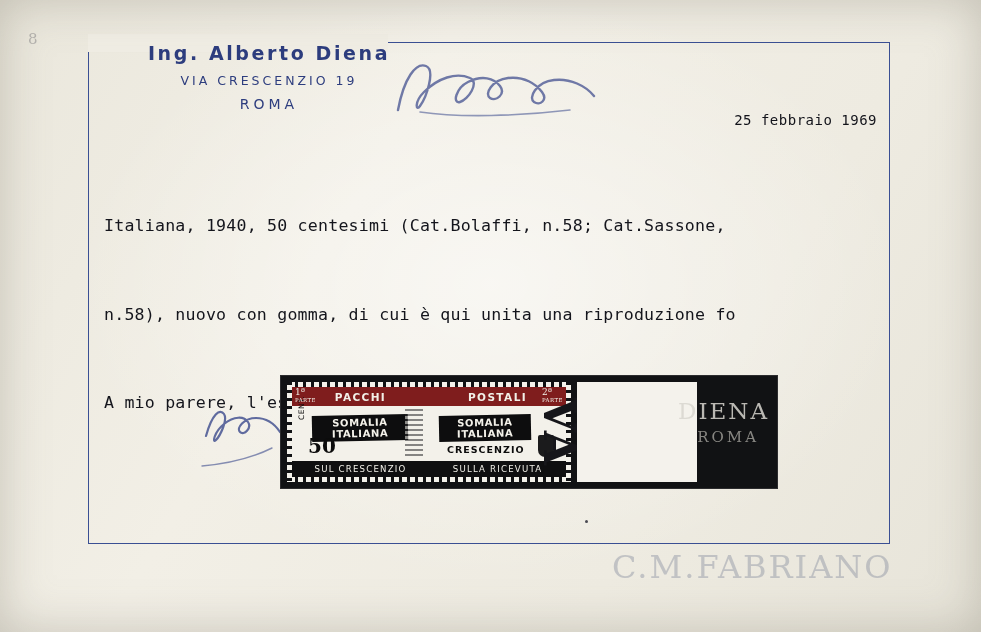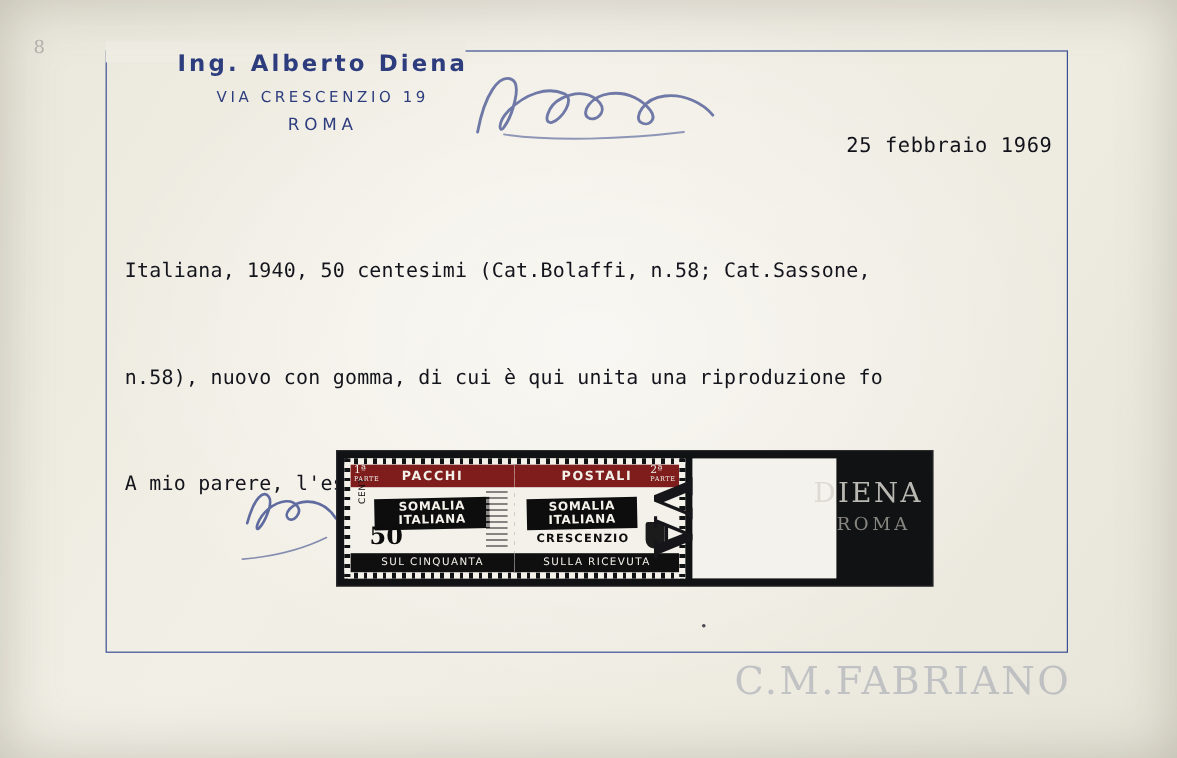--- a/index.html
+++ b/index.html
@@ -79,21 +79,21 @@
     font-size: 14px;
     letter-spacing: 4.0px;
     margin-top: 8px;
     color: #2d3d7e;
   }
 
   .date {
     position: absolute;
     right: 104px;
     top: 112px;
-    font-size: 17px;
+    font-size: 14px;
     letter-spacing: 0.5px;
     color: #12131a;
     text-align: right;
   }
 
   
   .body-text {
     position: absolute;
     left: 104px;
     top: 152px;
@@ -399,21 +399,21 @@
           <span>1ª</span>
           <small>PARTE</small>
         </div>
         <div class="val-cent">CENT.</div>
         <div class="ovpt">
           <div>SOMALIA</div>
           <div>ITALIANA</div>
         </div>
         <div class="val-big">50</div>
         <div class="ornament"></div>
-        <div class="h-bot">SUL CINQUANTA</div>
+        <div class="h-bot">SUL CRESCENZIO</div>
       </div>
 
       <div class="half right">
         <div class="h-top">POSTALI</div>
         <div class="corner-num" style="right:3px;">
           <span>2ª</span>
           <small>PARTE</small>
         </div>
         <div class="ovpt" style="left:10px; width:92px;">
           <div>SOMALIA</div>

